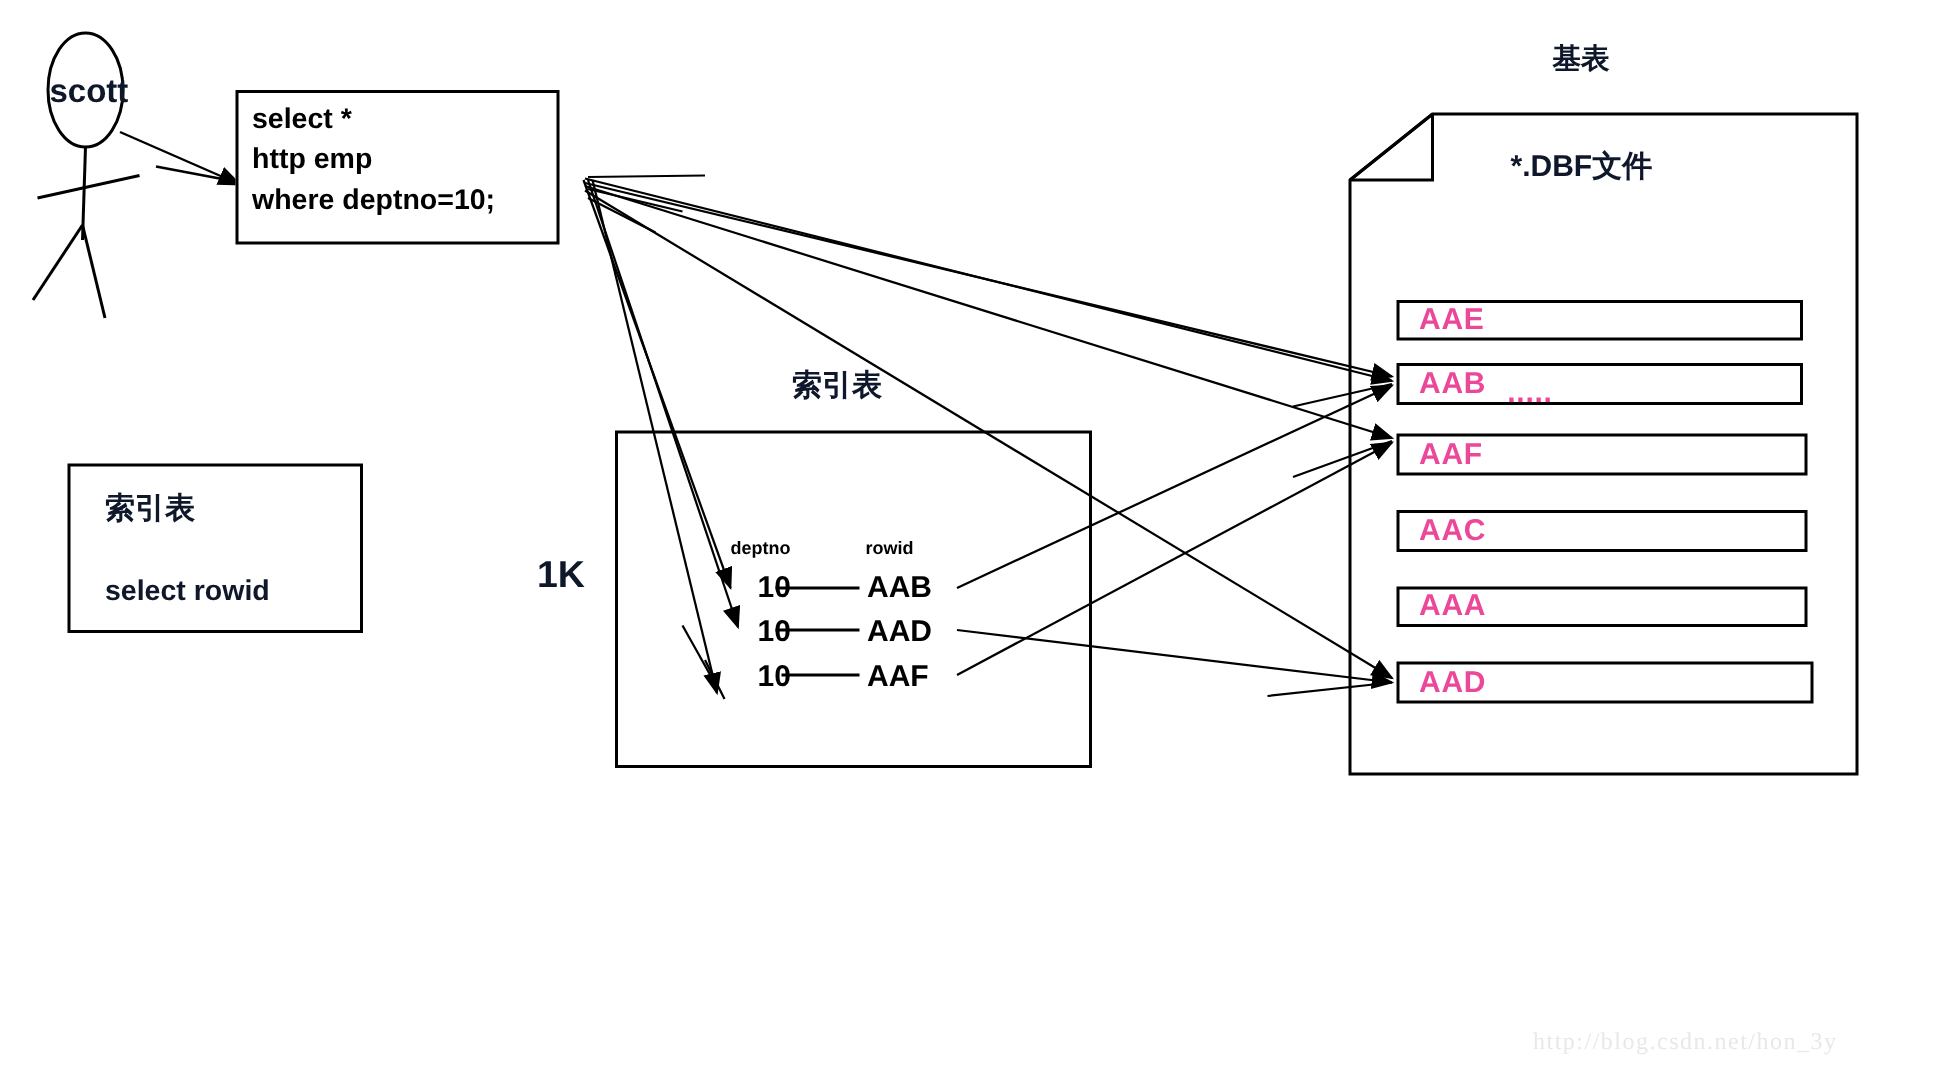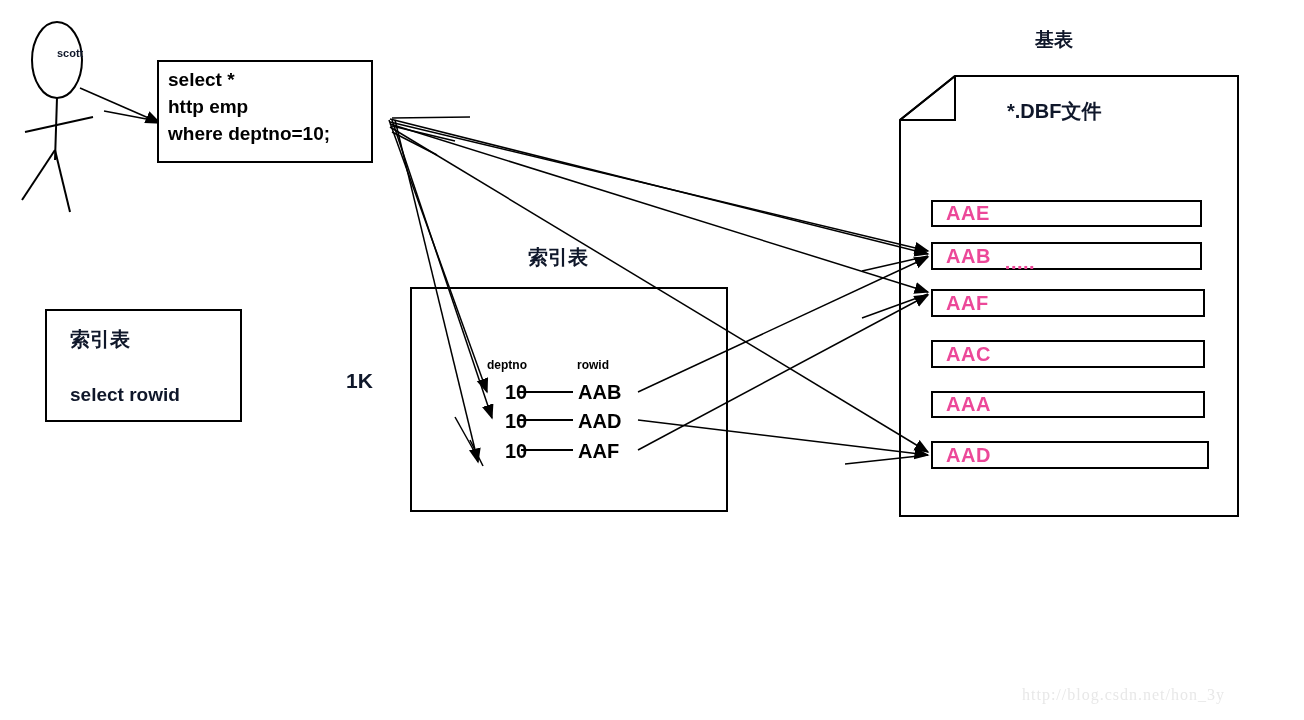--- a/index.html
+++ b/index.html
@@ -28,22 +28,21 @@
     position: absolute;
     font-weight: bold;
     color: #0f172a;
     white-space: nowrap;
     line-height: 1.25;
   }
   
   .actor-name {
     left: 33px;
     top: 47px;
-    font-size: 11px;
-    padding-left: 24px;
+    font-size: 22px;
   }
   
   .sql-box {
     position: absolute;
     left: 157px;
     top: 60px;
     width: 216px;
     height: 103px;
     border: 2px solid #000;
     box-sizing: border-box;
@@ -88,23 +87,23 @@
     position: absolute;
     left: 410px;
     top: 287px;
     width: 318px;
     height: 225px;
     border: 2px solid #000;
     box-sizing: border-box;
     background: transparent;
   }
   .one-k {
-    left: 346px;
+    left: 358px;
     top: 368px;
-    font-size: 21px;
+    font-size: 25px;
   }
   .idx-head {
     position: absolute;
     left: 487px;
     top: 358px;
     font-size: 12px;
     font-weight: bold;
   }
   .idx-head .c1 { display: inline-block; width: 90px; }
   .idx-row {

